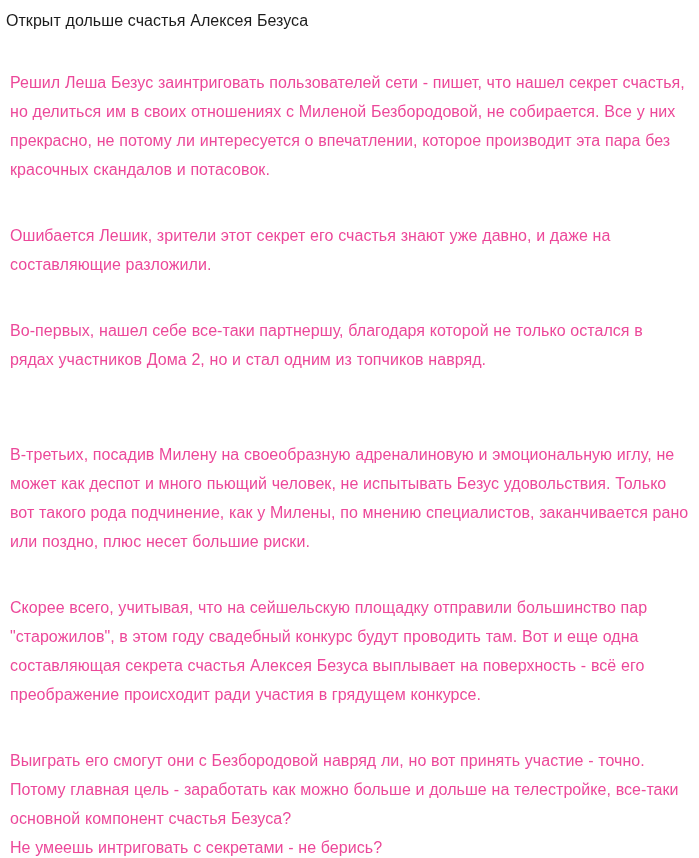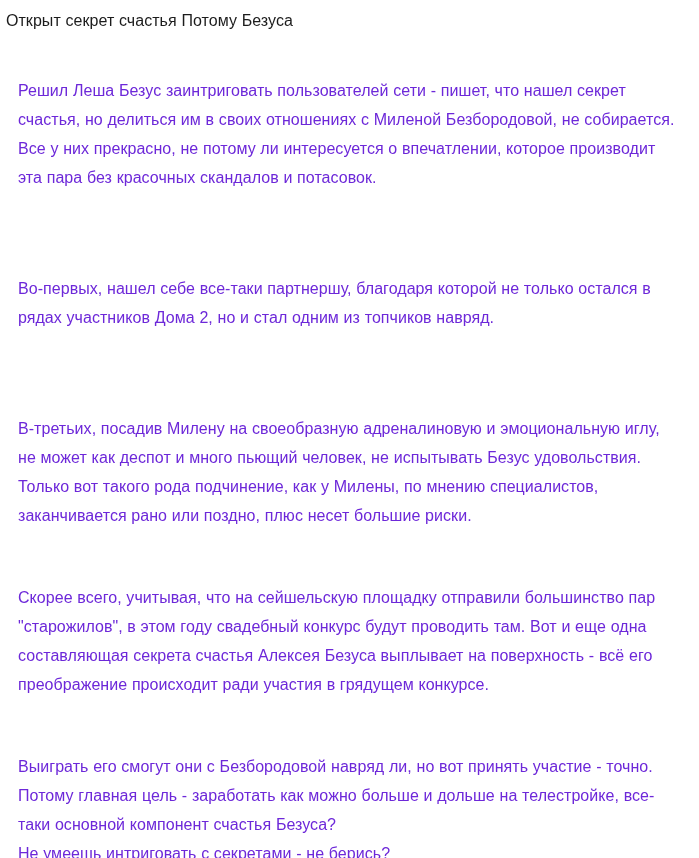--- a/index.html
+++ b/index.html
@@ -29,40 +29,41 @@
     padding: 0;
     font-size: 16px;
     font-weight: 400;
     line-height: 29px;
     color: #1c1c1c;
   }
   .spacer {
     height: 29px;
   }
   .para {
-    margin: 12px;
+    margin: 4px;
     padding: 0;
     line-height: 29px;
-    color: #6d28d9;
+    color: #ec4899;
     white-space: pre-line;
   }
 </style>
 </head>
 <body>
 
 <article class="article">
 
-  <h1 class="article-title">Открыт секрет счастья Потому Безуса</h1>
+  <h1 class="article-title">Открыт дольше счастья Алексея Безуса</h1>
 
   <div class="spacer"></div>
 
   <p class="para">Решил Леша Безус заинтриговать пользователей сети - пишет, что нашел секрет счастья, но делиться им в своих отношениях с Миленой Безбородовой, не собирается. Все у них прекрасно, не потому ли интересуется о впечатлении, которое производит эта пара без красочных скандалов и потасовок.</p>
 
   <div class="spacer"></div>
 
+  <p class="para">Ошибается Лешик, зрители этот секрет его счастья знают уже давно, и даже на составляющие разложили.</p>
 
   <div class="spacer"></div>
 
   <p class="para">Во-первых, нашел себе все-таки партнершу, благодаря которой не только остался в рядах участников Дома 2, но и стал одним из топчиков навряд.</p>
 
   <div class="spacer"></div>
 
 
   <div class="spacer"></div>
 

